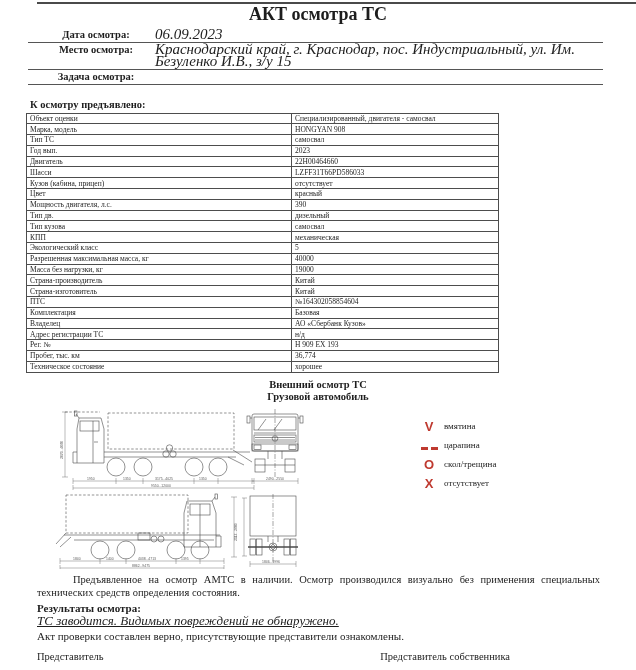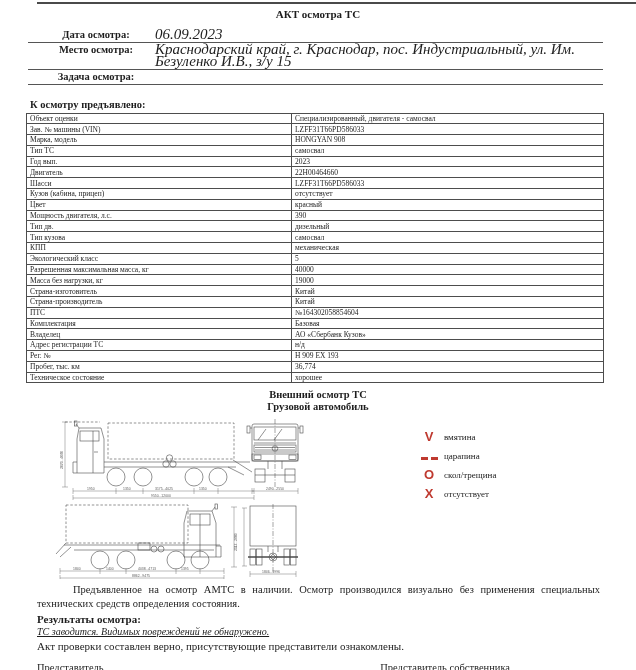--- a/index.html
+++ b/index.html
@@ -2,30 +2,30 @@
 <html lang="ru"><head>
 <meta charset="utf-8">
 <style>
   html,body{margin:0;padding:0;}
   body{
     width:636px;height:670px;overflow:hidden;background:#ffffff;position:relative;
     font-family:"Liberation Serif","DejaVu Serif",serif;color:#1d1d1d;
     -webkit-font-smoothing:antialiased;
   }
   .topline{position:absolute;top:2px;left:37px;right:0;height:2px;background:#4a4a4a;}
-  .doc-title{margin:7px 0 0 0;text-align:center;font-weight:bold;font-size:11px;line-height:15px;}
+  .doc-title{margin:7px 0 0 0;text-align:center;font-weight:bold;font-size:18px;line-height:15px;}
 
   .info{margin:6px 33px 0 28px;}
   .info-row{display:flex;border-bottom:1px solid #555;padding:1px 0 1.5px 9px;}
   .info-label{flex:none;width:118px;font-weight:bold;font-size:10.5px;line-height:11.5px;text-align:center;}
   .info-value{font-style:italic;font-size:15px;line-height:11.5px;}
 
   .section-heading{margin:14px 0 2px 30px;font-weight:bold;font-size:10.5px;line-height:12px;}
 
-  table.vehicle{margin-left:26px;width:578px;border-collapse:collapse;table-layout:fixed;}
+  table.vehicle{margin-left:26px;width:473px;border-collapse:collapse;table-layout:fixed;}
   table.vehicle td{border:1px solid #4d4d4d;font-size:7.5px;line-height:9.3px;height:9.8px;padding:0 3px;
     overflow:hidden;white-space:nowrap;}
   td.col-label{width:258px;}
 
   .inspect-h{ text-align:center;font-weight:bold;font-size:10.5px;line-height:12px;margin:0;}
   .inspect-h.first{margin-top:6px;}
 
   .drawings{position:relative;height:165px;margin-top:1px;}
   .drawings svg{position:absolute;}
   .svg-side1{left:58px;top:0px;}
@@ -34,21 +34,21 @@
   .svg-rear{left:242px;top:90px;}
   .legend{position:absolute;left:414px;top:13px;}
   .legend-row{display:flex;align-items:center;height:19px;}
   .legend-sym{flex:none;width:30px;text-align:center;font-weight:bold;font-size:13px;line-height:13px;
     font-family:"Liberation Sans",sans-serif;}
   .legend-dash{display:inline-block;width:7px;height:3px;margin:0 1.5px;}
   .legend-label{font-size:9px;color:#222;}
 
   .body-par{margin:4px 36px 0 37px;font-size:10.5px;line-height:13.2px;text-align:justify;text-indent:36px;}
   .results-h{margin:3px 8px 0 37px;font-weight:bold;font-size:11px;line-height:13px;}
-  .results-line1{margin:0 0 0 37px;font-size:10px;line-height:12.5px;font-style:italic;text-decoration:underline;}
+  .results-line1{margin:0 0 0 37px;font-size:13px;line-height:12.5px;font-style:italic;text-decoration:underline;}
   .results-line2{margin:2px 0 0 37px;font-size:11px;line-height:12.5px;}
 
   .footer-row{display:flex;justify-content:space-between;margin:9px 126px 0 37px;font-size:10.5px;line-height:12px;}
 
   .dwg-line{stroke:#4a4a4a;stroke-width:0.6;fill:none;}
   .dwg-dash{stroke:#4a4a4a;stroke-width:0.6;fill:none;stroke-dasharray:2.5 1.8;}
   .dwg-cl{stroke:#4a4a4a;stroke-width:0.5;fill:none;stroke-dasharray:5 1.5 1 1.5;}
   .dwg-dim{stroke:#6a6a6a;stroke-width:0.45;fill:none;}
   .dwg-txt{font-size:3.4px;fill:#5a5a5a;font-family:"Liberation Sans",sans-serif;}
 </style>
@@ -75,24 +75,20 @@
 
 <div class="section-heading">К осмотру предъявлено:</div>
 
 <table class="vehicle">
   <tbody>
       <tr>
         <td class="col-label">Объект оценки</td>
         <td class="col-value">Специализированный, двигателя - самосвал</td>
       </tr>
       <tr>
-        <td class="col-label">Зав. № машины (VIN)</td>
-        <td class="col-value">LZFF31T66PD586033</td>
-      </tr>
-      <tr>
         <td class="col-label">Марка, модель</td>
         <td class="col-value">HONGYAN 908</td>
       </tr>
       <tr>
         <td class="col-label">Тип ТС</td>
         <td class="col-value">самосвал</td>
       </tr>
       <tr>
         <td class="col-label">Год вып.</td>
         <td class="col-value">2023</td>
@@ -135,25 +131,25 @@
       </tr>
       <tr>
         <td class="col-label">Разрешенная максимальная масса, кг</td>
         <td class="col-value">40000</td>
       </tr>
       <tr>
         <td class="col-label">Масса без нагрузки, кг</td>
         <td class="col-value">19000</td>
       </tr>
       <tr>
+        <td class="col-label">Страна-производитель</td>
+        <td class="col-value">Китай</td>
+      </tr>
+      <tr>
         <td class="col-label">Страна-изготовитель</td>
-        <td class="col-value">Китай</td>
-      </tr>
-      <tr>
-        <td class="col-label">Страна-производитель</td>
         <td class="col-value">Китай</td>
       </tr>
       <tr>
         <td class="col-label">ПТС</td>
         <td class="col-value">№164302058854604</td>
       </tr>
       <tr>
         <td class="col-label">Комплектация</td>
         <td class="col-value">Базовая</td>
       </tr>

